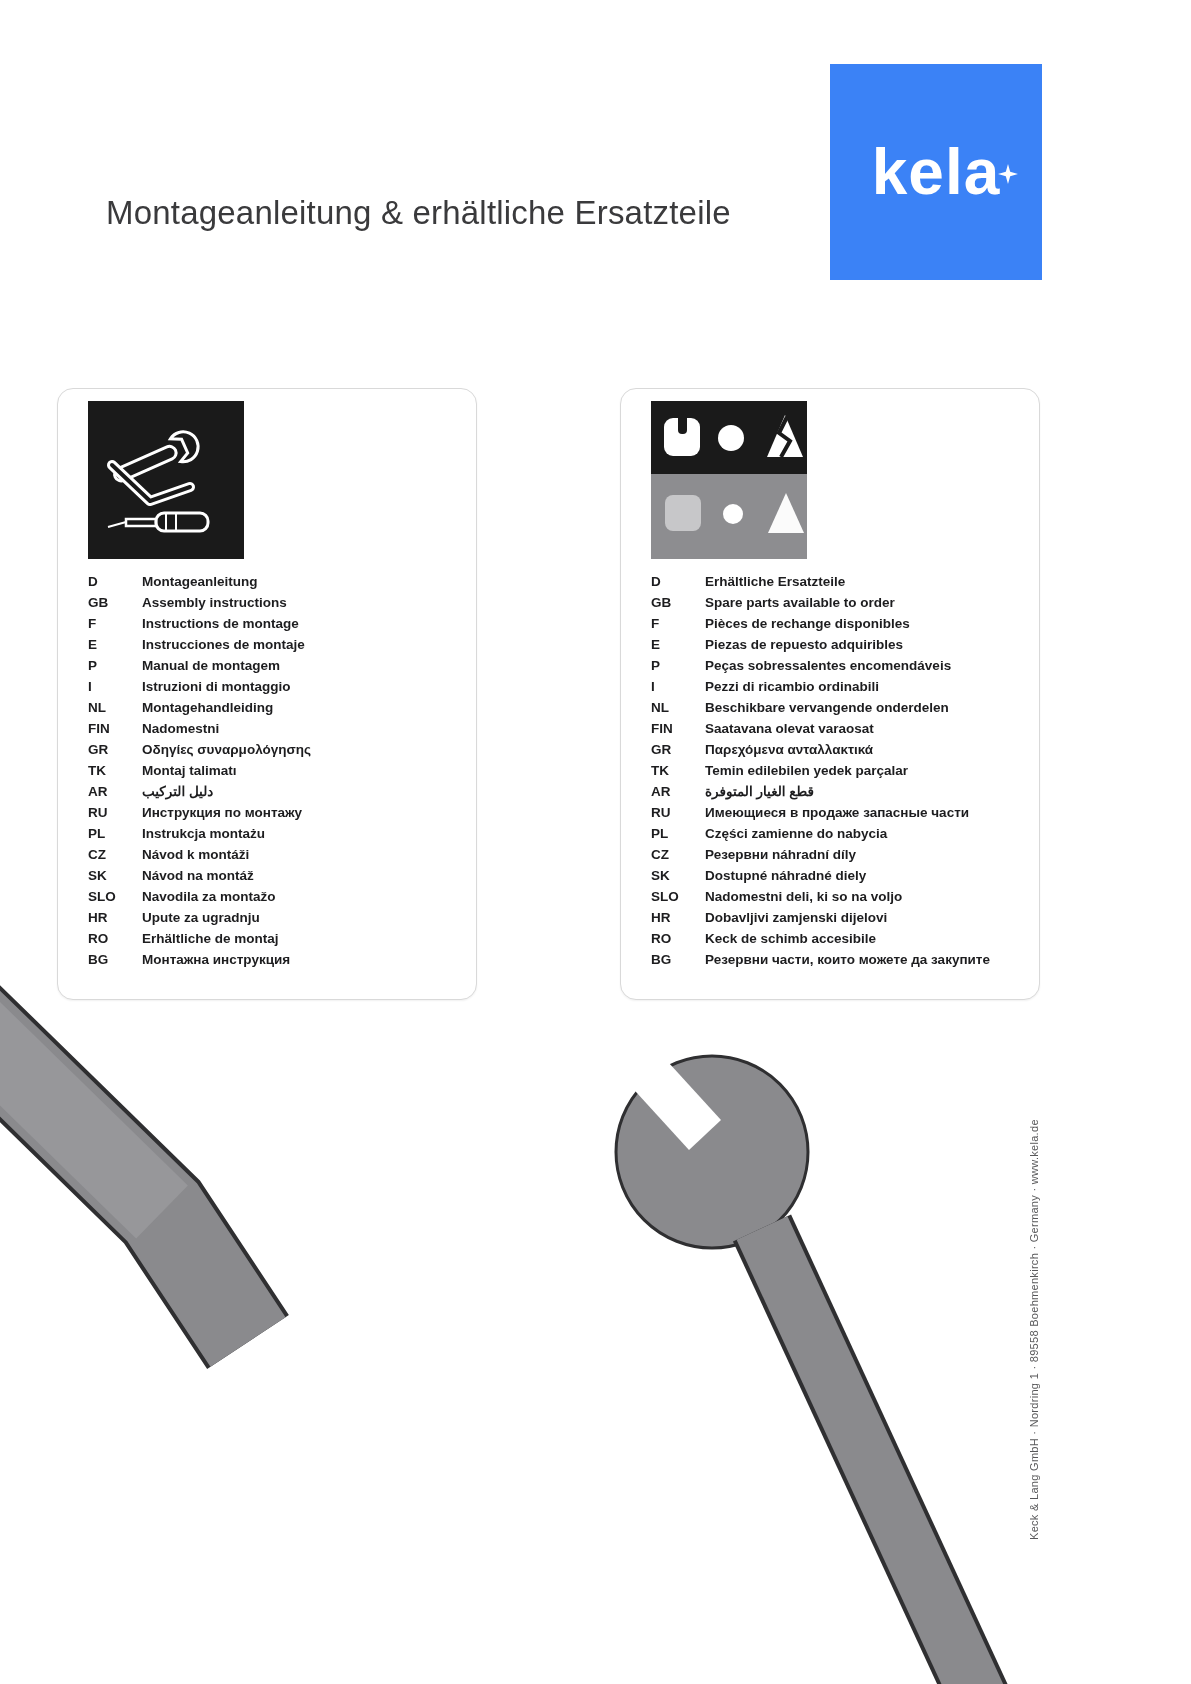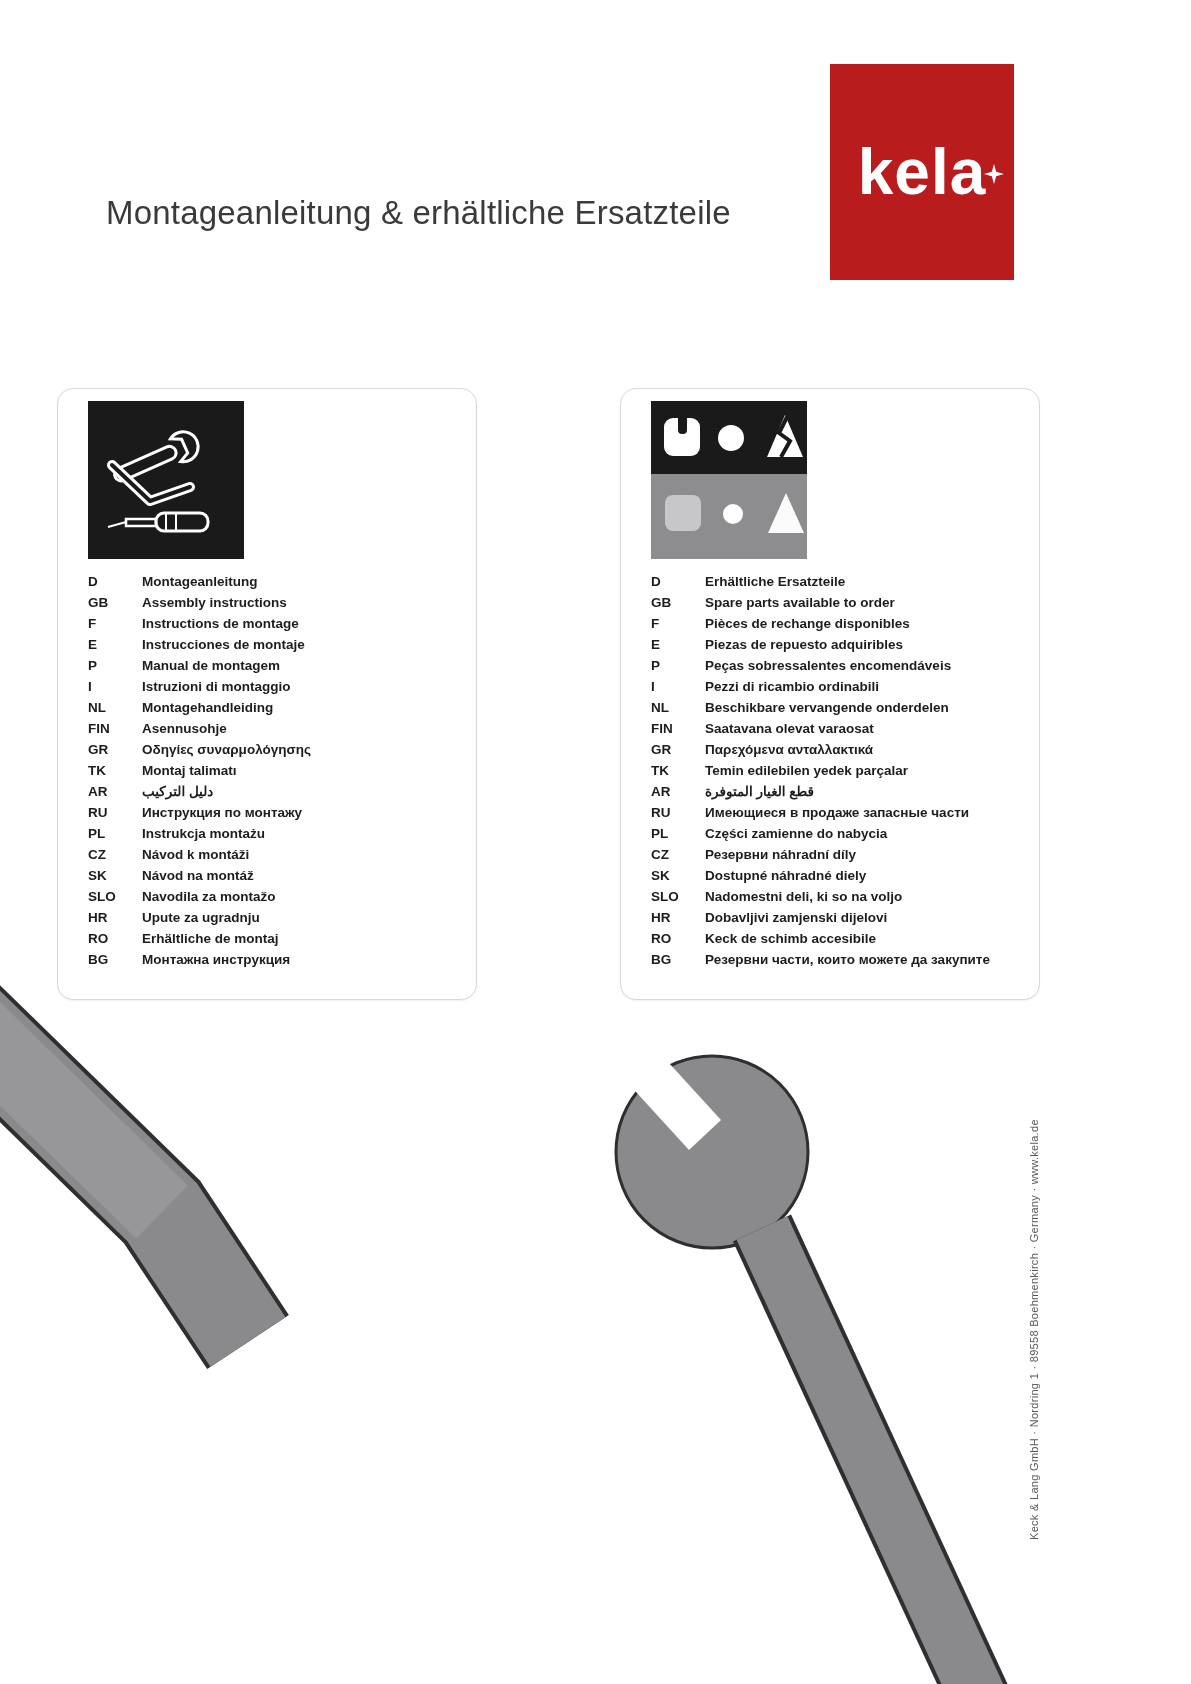--- a/index.html
+++ b/index.html
@@ -3,22 +3,22 @@
 <meta charset="utf-8">
 <style>
   html,body { margin:0; padding:0; background:#ffffff; }
   .page {
     position:relative; width:1191px; height:1684px; background:#ffffff;
     overflow:hidden; font-family:"Liberation Sans", sans-serif; color:#1d1d1f;
   }
 
   
   .logo-box {
-    position:absolute; left:830px; top:64px; width:184px; height:216px;
-    background:#b91c1c; display:flex; align-items:center; justify-content:center;
+    position:absolute; left:830px; top:64px; width:212px; height:216px;
+    background:#3b82f6; display:flex; align-items:center; justify-content:center;
   }
   .logo-text {
     position:relative; color:#ffffff; font-size:64px; font-weight:bold;
     letter-spacing:1px; line-height:1;
   }
   .logo-star { position:absolute; top:-10px; right:-18px; width:20px; height:20px; }
 
   
   .header { position:absolute; left:68px; top:194px;margin-left:38px; }
   .title { font-size:33px; font-weight:normal; color:#3a3a3c; letter-spacing:0.2px; margin:0 0 8px 0; }
@@ -121,21 +121,21 @@
             <span class="lang-label">Istruzioni di montaggio</span>
           </div>
 
           <div class="lang-row">
             <span class="lang-code">NL</span>
             <span class="lang-label">Montagehandleiding</span>
           </div>
 
           <div class="lang-row">
             <span class="lang-code">FIN</span>
-            <span class="lang-label">Asennusohje</span>
+            <span class="lang-label">Nadomestni</span>
           </div>
 
           <div class="lang-row">
             <span class="lang-code">GR</span>
             <span class="lang-label">Οδηγίες συναρμολόγησης</span>
           </div>
 
           <div class="lang-row">
             <span class="lang-code">TK</span>
             <span class="lang-label">Montaj talimatı</span>

